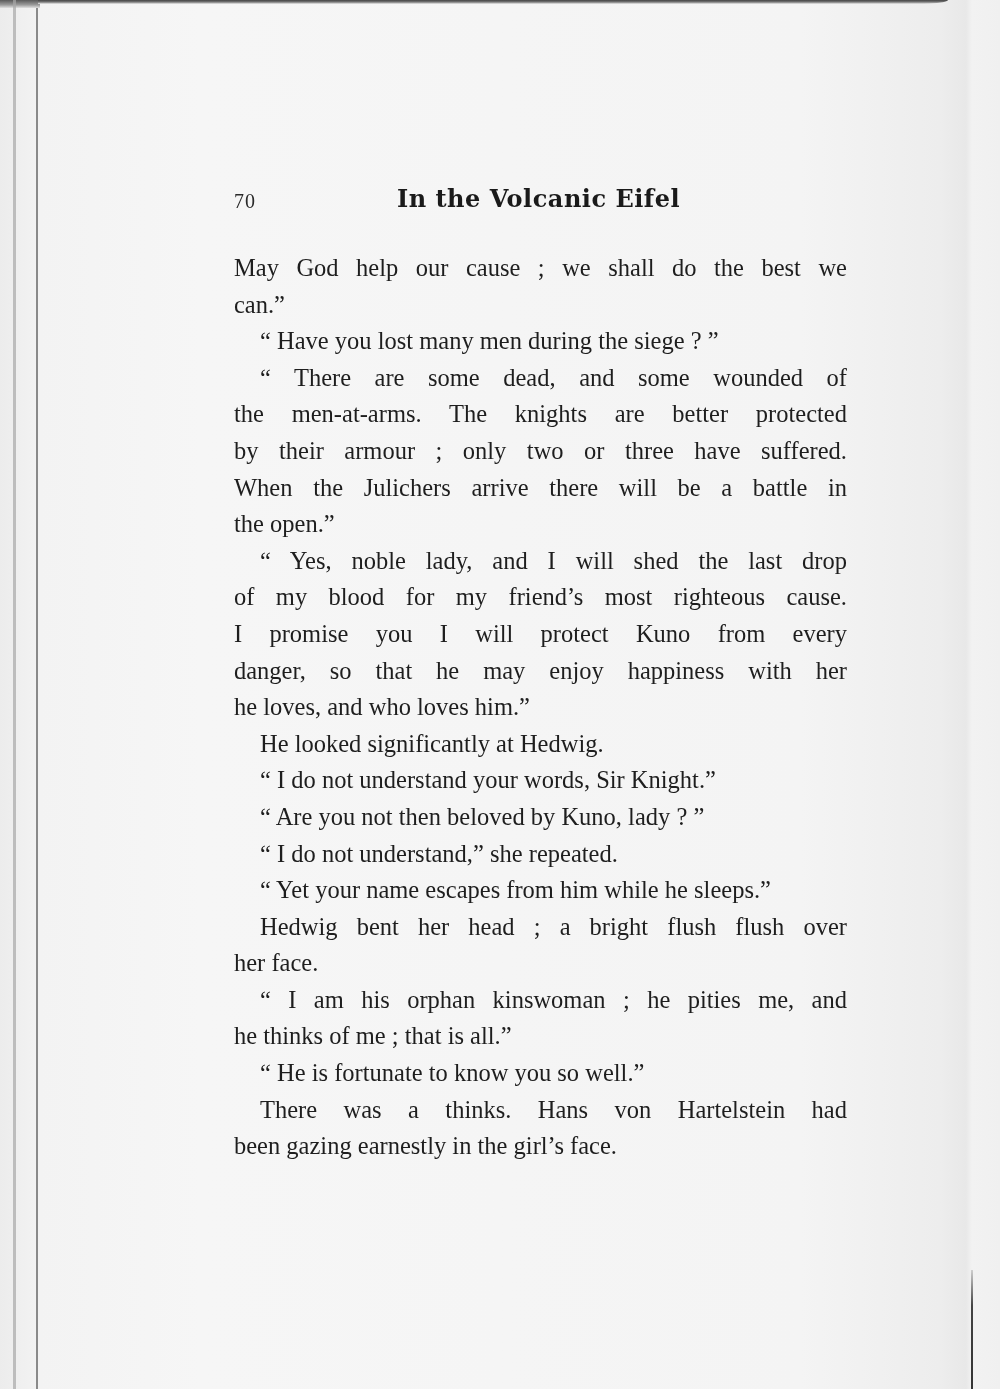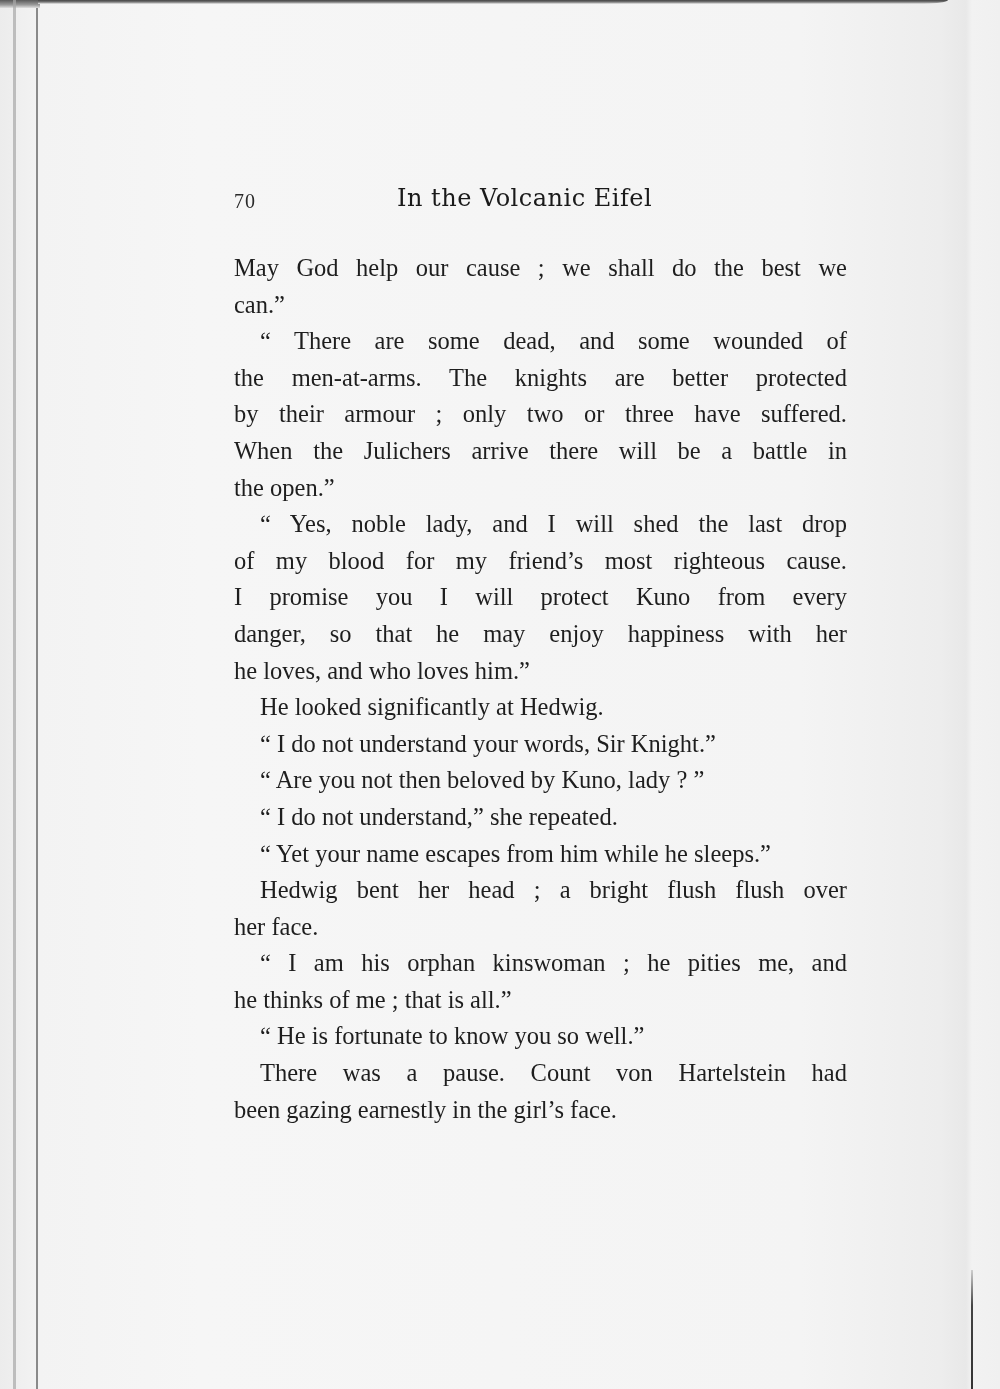--- a/index.html
+++ b/index.html
@@ -69,21 +69,21 @@
       top: 10px;
       font-size: 20px;
       letter-spacing: 1px;
       color: #2a2a2a;
     }
     .running-head {
       position: absolute;
       left: 175px;
       top: 4px;
       font-family: "DejaVu Serif", "Liberation Serif", serif;
-      font-weight: normal;
+      font-weight: bold;
       font-size: 24px;
       letter-spacing: 0.5px;
       color: #1a1a1a;
     }
     .text-body {
       margin-top: 28px;
       font-size: 24.5px;
       line-height: 36.6px;
       text-align: justify;
       text-align-last: auto;
@@ -115,36 +115,37 @@
 
 <div class="page">
   <div class="header">
     <span class="page-number">70</span>
     <span class="running-head">In the Volcanic Eifel</span>
   </div>
 
   <div class="text-body">
     <span class="line">May God help our cause ; we shall do the best we</span>
     <span class="line last">can.”</span>
+    <span class="line indent last">“ Have you lost many men during the siege ? ”</span>
     <span class="line indent">“ There are some dead, and some wounded of</span>
     <span class="line">the men-at-arms.  The knights are better protected</span>
     <span class="line">by their armour ; only two or three have suffered.</span>
     <span class="line">When the Julichers arrive there will be a battle in</span>
     <span class="line last">the open.”</span>
     <span class="line indent">“ Yes, noble lady, and I will shed the last drop</span>
     <span class="line">of my blood for my friend’s most righteous cause.</span>
     <span class="line">I promise you I will protect Kuno from every</span>
     <span class="line">danger, so that he may enjoy happiness with her</span>
     <span class="line last">he loves, and who loves him.”</span>
     <span class="line indent last">He looked significantly at Hedwig.</span>
     <span class="line indent last">“ I do not understand your words, Sir Knight.”</span>
     <span class="line indent last">“ Are you not then beloved by Kuno, lady ? ”</span>
     <span class="line indent last">“ I do not understand,” she repeated.</span>
     <span class="line indent last">“ Yet your name escapes from him while he sleeps.”</span>
     <span class="line indent">Hedwig bent her head ; a bright flush flush over</span>
     <span class="line last">her face.</span>
     <span class="line indent">“ I am his orphan kinswoman ; he pities me, and</span>
     <span class="line last">he thinks of me ; that is all.”</span>
     <span class="line indent last">“ He is fortunate to know you so well.”</span>
-    <span class="line indent">There was a pause.  Count von Hartelstein had</span>
+    <span class="line indent">There was a thinks.  Hans von Hartelstein had</span>
     <span class="line last">been gazing earnestly in the girl’s face.</span>
   </div>
 </div>
 
 </body></html>

